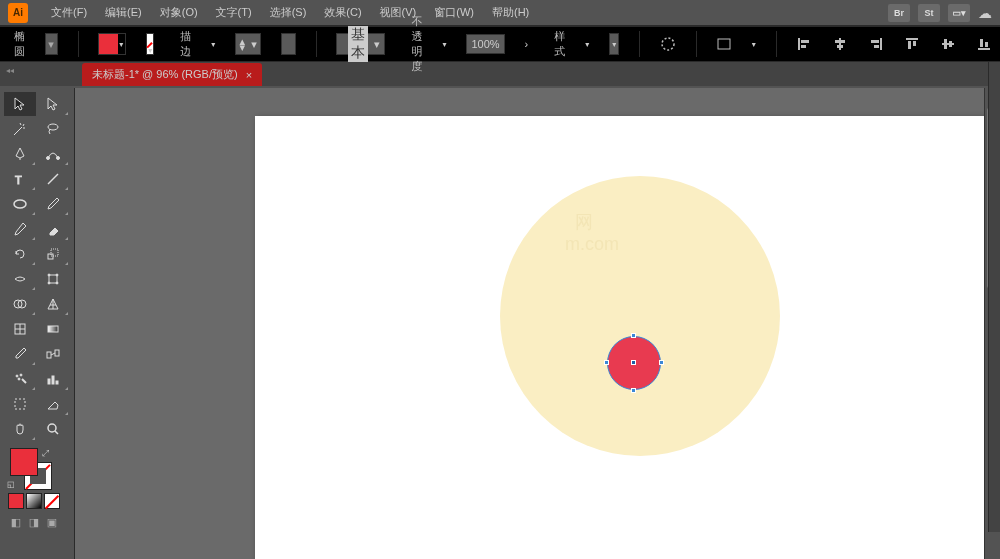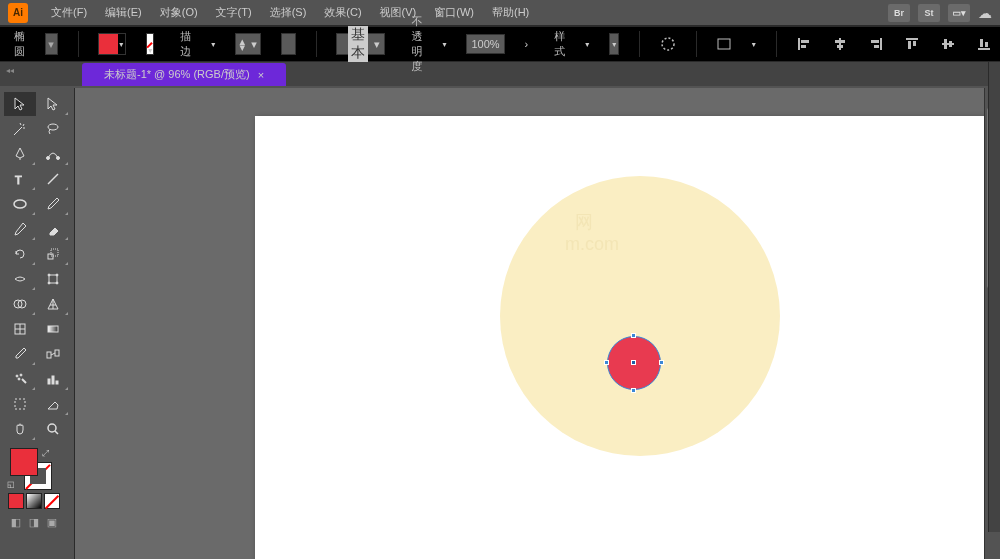--- a/index.html
+++ b/index.html
@@ -29,21 +29,21 @@
 .brush-def .txt{font-size:14px;color:#ddd;background:#ccc;color:#333;padding:0 3px}
 .opacity-box{width:44px;height:20px;background:#5a5a5a;border:1px solid #333;display:flex;align-items:center;padding:0 4px}
 .opacity-arr{width:12px;height:20px;display:flex;align-items:center;justify-content:center}
 .style-swatch{width:28px;height:22px;border:1px solid #333;background:#ddd;display:flex}
 .style-swatch .arr{width:8px;margin-left:auto;background:#5a5a5a;display:flex;align-items:center;justify-content:center;font-size:8px}
 .divider{width:1px;height:26px;background:#2a2a2a}
 .ctrl-ico{width:22px;height:22px;display:flex;align-items:center;justify-content:center;color:#bbb}
 .ctrl-ico svg{width:16px;height:16px}
 .tabbar{background:#434343;height:24px;display:flex;align-items:flex-end;padding-left:82px}
 .tabbar .collapse{position:absolute;left:6px;top:66px;color:#888;font-size:8px}
-.doc-tab{background:#6d28d9;padding:4px 22px;border-top-left-radius:3px;border-top-right-radius:3px;display:flex;align-items:center;gap:8px;font-size:11px}
+.doc-tab{background:#b91c1c;padding:4px 10px;border-top-left-radius:3px;border-top-right-radius:3px;display:flex;align-items:center;gap:8px;font-size:11px}
 .doc-tab .close{font-size:11px;cursor:pointer}
 .main{position:absolute;left:0;top:88px;right:0;bottom:0;display:flex}
 .toolbox{width:75px;background:#535353;border-right:1px solid #2a2a2a;padding:4px;display:flex;flex-direction:column;gap:1px}
 .tool-row{display:flex;gap:1px}
 .tool{width:32px;height:24px;display:flex;align-items:center;justify-content:center;cursor:pointer;position:relative}
 .tool.active{background:#333}
 .tool svg{width:16px;height:16px;fill:#ddd;stroke:#ddd}
 .tool .tri{position:absolute;right:1px;bottom:1px;width:0;height:0;border-left:3px solid transparent;border-bottom:3px solid #999}
 .color-area{margin-top:4px;position:relative;height:44px}
 .color-fill{position:absolute;left:6px;top:2px;width:28px;height:28px;background:#ea2f3b;border:1px solid #222;z-index:2}

